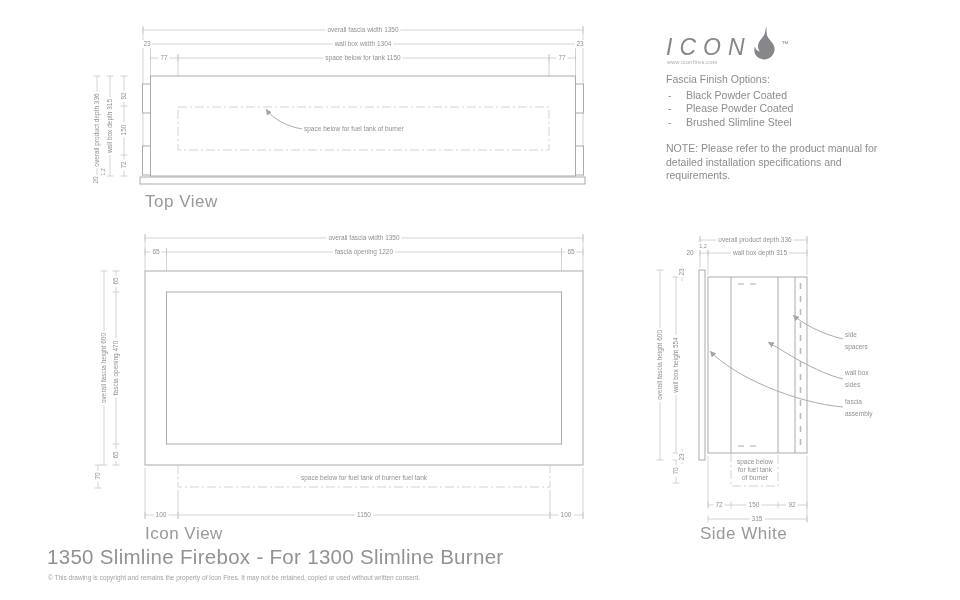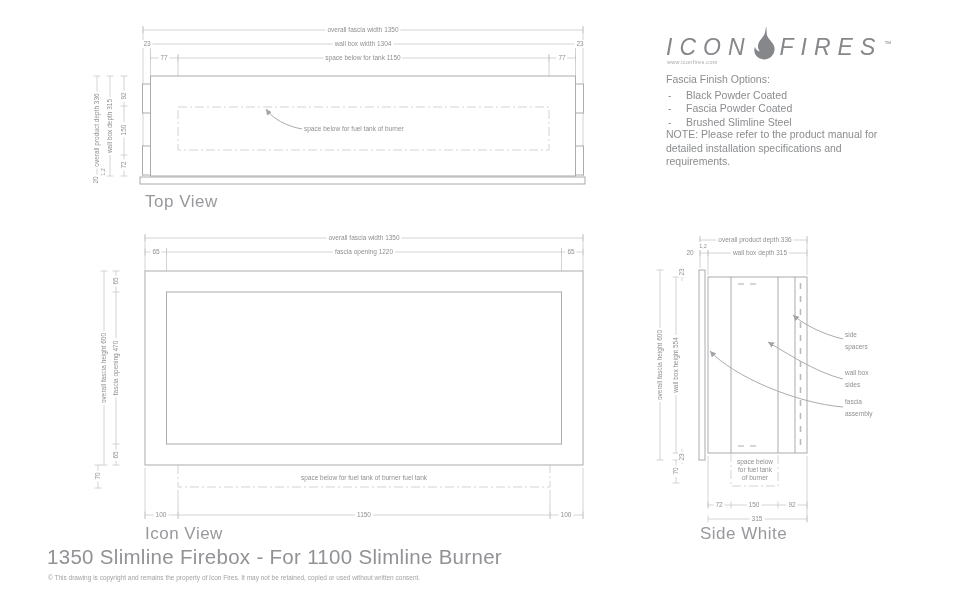--- a/index.html
+++ b/index.html
@@ -260,39 +260,38 @@
     <span style="display:block">fascia</span>
     <span style="display:block">assembly</span>
   </div>
   <div class="view-label" style="left:700px;top:524px">Side White</div>
 
   <div class="logo" style="left:666px;top:26px">
     <span class="word">ICON</span>
     <svg width="24" height="34" viewBox="0 0 24 34">
       <path fill="#85878b" d="M14.2 0c.9 5.6-.4 8.6 2.4 12.2 2.6 3.4 6 6.4 6 10.6 0 6.3-4.8 10.6-10.3 10.6-5.8 0-10-3.9-10-9.3 0-1.2.2-2.3.7-3.3.6 2.6 2.5 4.4 4.9 4.6-2.3-2.6-2.6-6.3-.7-9.6 1.7-2.9 4.3-4.8 5.5-8.4.7-2.2 1-4.6 1.5-7.4z"></path>
     </svg>
-    <span class="word">FIRES</span>
     <span class="tm">™</span>
   </div>
   <div class="website" style="left:667px;top:59px">www.iconfires.com</div>
 
   <div class="options" style="left:666px;top:73px">
     <div class="head">Fascia Finish Options:</div>
     <div class="opt">
       <span class="dash">-</span>
       <span>Black Powder Coated</span>
     </div>
     <div class="opt">
       <span class="dash">-</span>
-      <span>Fascia Powder Coated</span>
+      <span>Please Powder Coated</span>
     </div>
     <div class="opt">
       <span class="dash">-</span>
       <span>Brushed Slimline Steel</span>
     </div>
   </div>
 
-  <div class="note" style="left:666px;top:128px">NOTE: Please refer to the product manual for detailed installation specifications and requirements.</div>
-
-  <div class="sheet-title" style="left:47px;top:545px">1350 Slimline Firebox - For 1100 Slimline Burner</div>
+  <div class="note" style="left:666px;top:142px">NOTE: Please refer to the product manual for detailed installation specifications and requirements.</div>
+
+  <div class="sheet-title" style="left:47px;top:545px">1350 Slimline Firebox - For 1300 Slimline Burner</div>
   <div class="copyright" style="left:48px;top:574px">© This drawing is copyright and remains the property of Icon Fires. It may not be retained, copied or used without written consent.</div>
 
 </div>
 
 </body></html>

